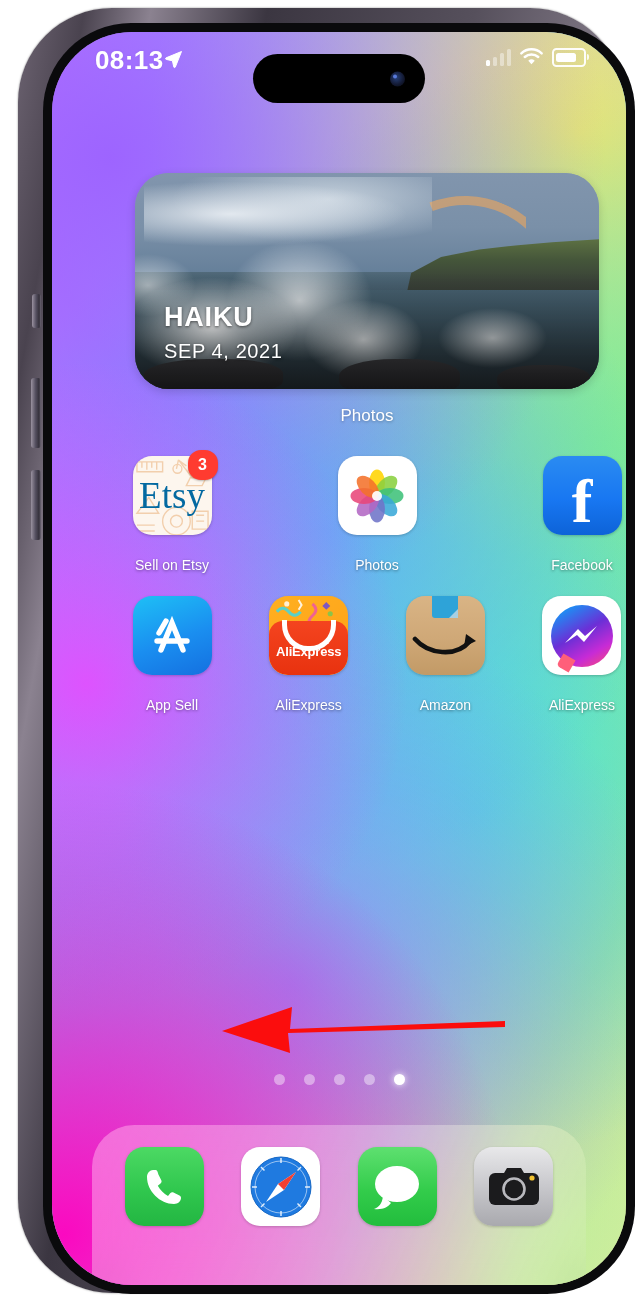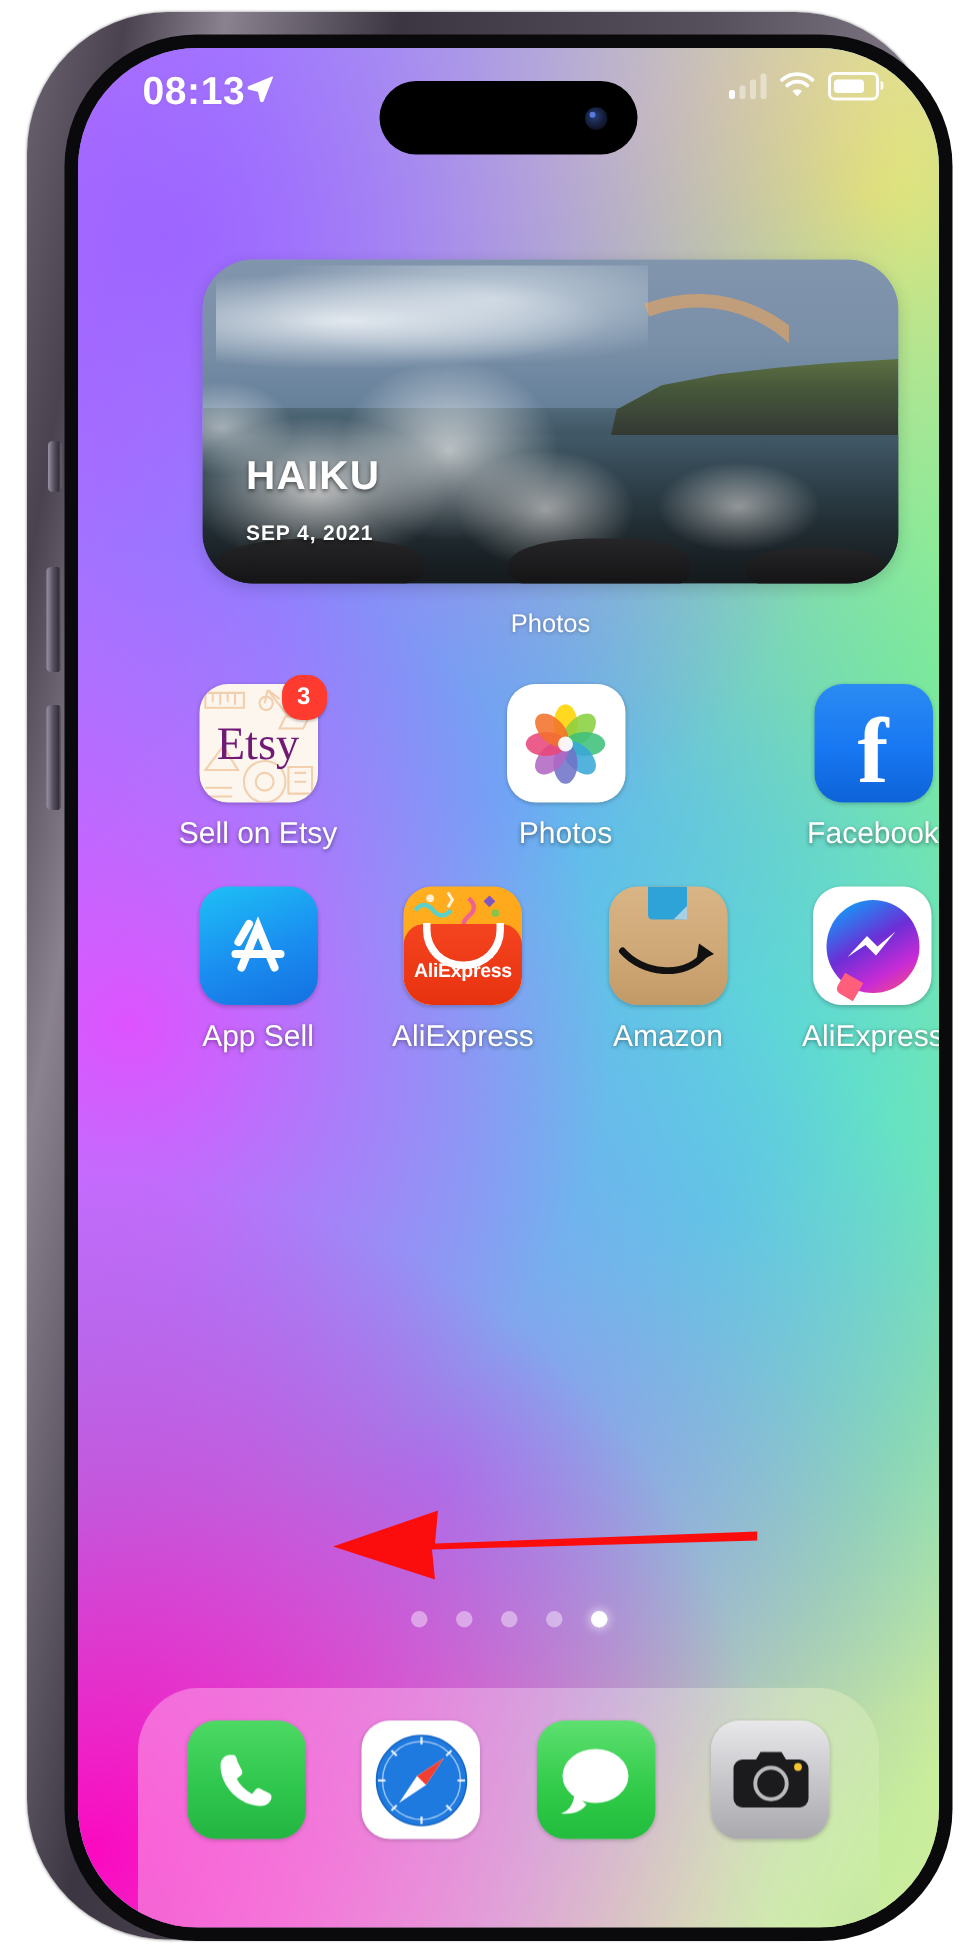--- a/index.html
+++ b/index.html
@@ -101,44 +101,44 @@
   .spray2{position:absolute;right:2%;bottom:6%;width:42%;height:44%;
      background:radial-gradient(ellipse 80px 44px at 50% 60%, rgba(255,255,255,.7) 0%, rgba(255,255,255,0) 68%);}
   .rock{position:absolute;background:linear-gradient(180deg,#39393c 0%,#232326 100%);border-radius:46% 42% 34% 38%;}
   .r1{left:2%;bottom:-2%;width:30%;height:16%;}
   .r2{left:44%;bottom:-3%;width:26%;height:17%;}
   .r3{right:2%;bottom:-2%;width:20%;height:13%;}
   .wshade{position:absolute;left:0;bottom:0;width:100%;height:54%;
      background:linear-gradient(180deg,rgba(0,0,0,0) 0%,rgba(0,0,0,.30) 68%,rgba(0,0,0,.46) 100%);}
   .wtitle{position:absolute;left:29px;bottom:56px;color:#fff;font-size:27px;
      font-weight:bold;letter-spacing:.8px;text-shadow:0 1px 3px rgba(0,0,0,.55);}
-  .wdate{position:absolute;left:29px;bottom:26px;color:#fff;font-size:14px;
-     font-weight:bold;letter-spacing:.6px;text-shadow:0 1px 3px rgba(0,0,0,.55);}
+  .wdate{position:absolute;left:29px;bottom:26px;color:#fff;font-size:20px;
+     font-weight:normal;letter-spacing:.6px;text-shadow:0 1px 3px rgba(0,0,0,.55);}
   .widget-label{position:absolute;left:83px;top:374px;width:464px;text-align:center;
      color:#fff;font-size:17px;text-shadow:0 1px 3px rgba(0,0,0,.3);}
 
   
   .grid{position:absolute;left:70px;top:424px;width:510px;}
   .row{display:flex;justify-content:space-between;margin-bottom:23px;}
   .app{width:100px;display:flex;flex-direction:column;align-items:center;}
   .icon{width:79px;height:79px;border-radius:19px;position:relative;overflow:hidden;
      box-shadow:0 1px 3px rgba(0,0,0,.22);}
-  .app-label{margin-top:10px;color:#fff;font-size:20px;white-space:nowrap;
+  .app-label{margin-top:22px;color:#fff;font-size:14px;white-space:nowrap;
      text-shadow:0 1px 3px rgba(0,0,0,.45);}
   .badge{position:absolute;right:-6px;top:-6px;min-width:26px;height:26px;border-radius:13px;
      background:#ff3b30;color:#fff;font-size:16px;font-weight:bold;display:flex;
      align-items:center;justify-content:center;border:2px solid #ff3b30;z-index:4;
      box-shadow:0 1px 2px rgba(0,0,0,.25);}
   .icon-wrap{position:relative;}
 
   
   .ic-etsy{background:#fdf6ee;}
   .ic-etsy .sketch{position:absolute;inset:0;opacity:.5;}
   .ic-etsy .etxt{position:absolute;inset:0;display:flex;align-items:center;justify-content:center;
-     color:#701a75;font-size:31px;font-family:"Liberation Serif","DejaVu Serif",serif;}
+     color:#0369a1;font-size:37px;font-family:"Liberation Serif","DejaVu Serif",serif;}
   
   .ic-photos{background:#fff;display:flex;align-items:center;justify-content:center;}
   
   .ic-fb{background:linear-gradient(180deg,#2a8bf2 0%,#1877f2 55%,#0d63d8 100%);
      display:flex;align-items:center;justify-content:center;}
   .ic-fb span{color:#fff;font-size:62px;font-weight:bold;line-height:1;margin-top:10px;
      font-family:"Liberation Serif","DejaVu Serif",serif;}
   
   .ic-skitch{background:linear-gradient(145deg,#e0226b 0%,#c3125e 60%,#a80d52 100%);
      display:flex;align-items:center;justify-content:center;}

